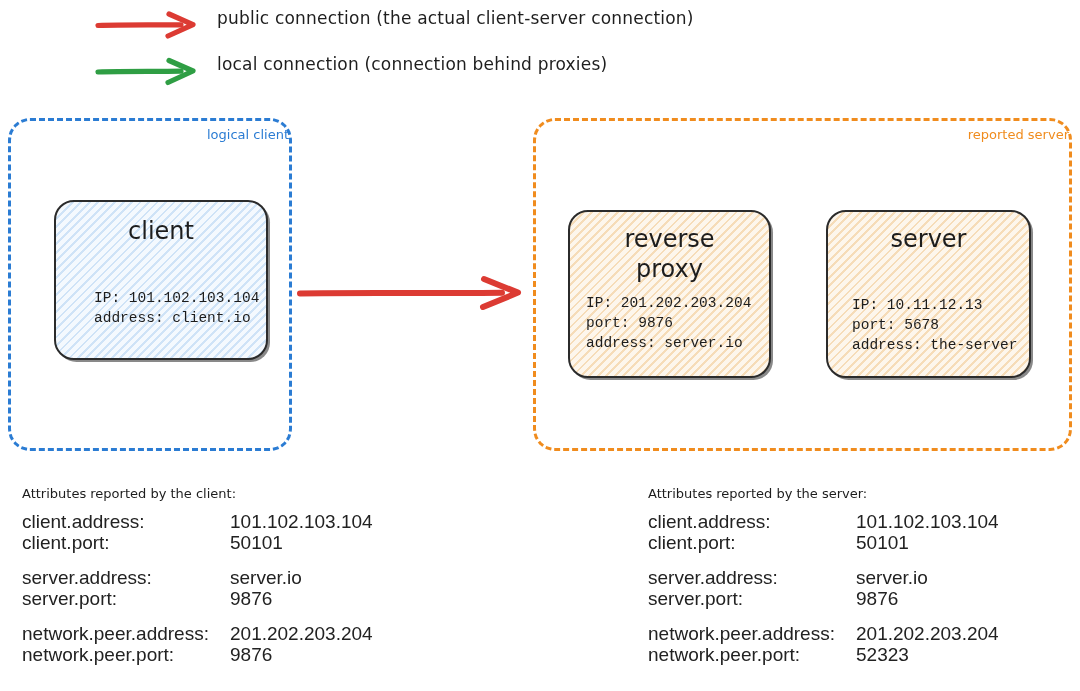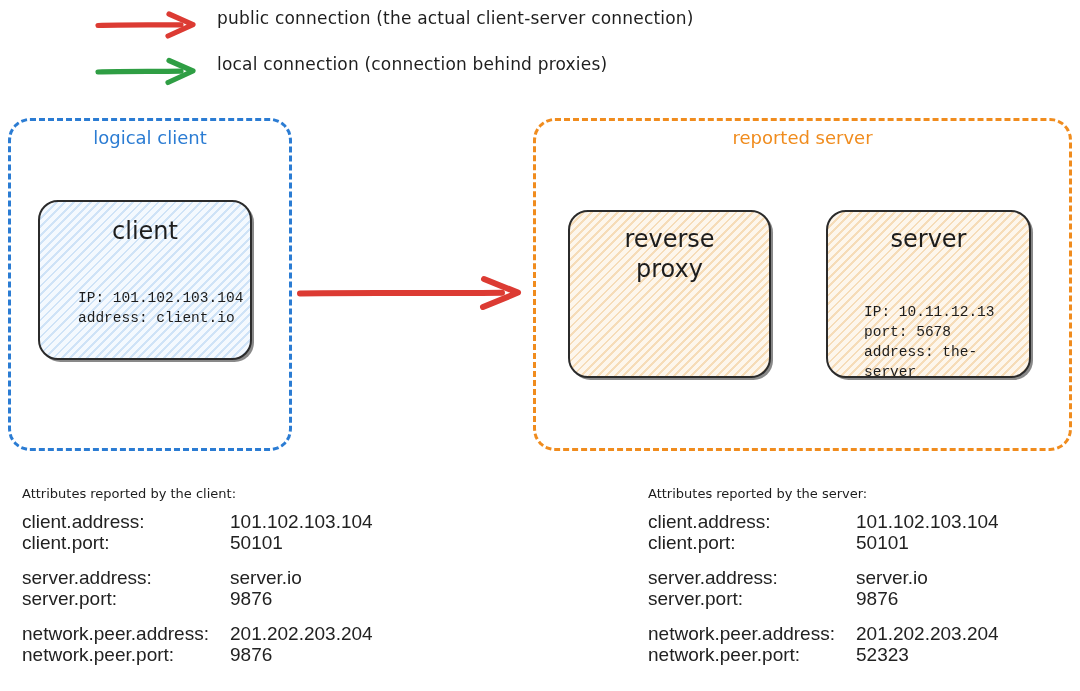--- a/index.html
+++ b/index.html
@@ -39,23 +39,23 @@
     border-width: 3px;
     border-radius: 22px;
     box-sizing: border-box;
     background: transparent;
   }
   .logical-label {
     position: absolute;
     top: 6px;
     left: 0;
     width: 100%;
-    text-align: center;
-    font-family: "DejaVu Sans", sans-serif;
-    font-size: 18px;
+    text-align: right;
+    font-family: "DejaVu Sans", sans-serif;
+    font-size: 13px;
     white-space: nowrap;
   }
   #logical-client {
     left: 8px; top: 118px; width: 284px; height: 333px;
     border-color: #2b7cd3;
   }
   #logical-client .logical-label { color: #2b7cd3; }
   #logical-server {
     left: 533px; top: 118px; width: 539px; height: 333px;
     border-color: #f08c1e;
@@ -85,21 +85,21 @@
     position: absolute;
     font-family: Liberation Mono, monospace;
     font-size: 14.5px;
     line-height: 20px;
     color: #1d1d1d;
     white-space: pre-line;
   }
 
   
   #node-client {
-    left: 38px; top: 200px; width: 214px; height: 160px;
+    left: 54px; top: 200px; width: 214px; height: 160px;
     background-color: #ffffff;
     background-image: repeating-linear-gradient(
       -45deg,
       #cfe3f7 0px, #cfe3f7 2px,
       #f4f9fe 2px, #f4f9fe 6px);
   }
   #node-client .node-title { top: 14px; }
   #node-client .node-lines { left: 38px; top: 86px; }
 
   
@@ -113,21 +113,21 @@
   #node-proxy {
     left: 568px; top: 210px; width: 203px; height: 168px;
   }
   #node-proxy .node-title { top: 12px; }
   #node-proxy .node-lines { left: 16px; top: 81px; }
 
   #node-server {
     left: 826px; top: 210px; width: 205px; height: 168px;
   }
   #node-server .node-title { top: 12px; }
-  #node-server .node-lines { left: 24px; top: 90px; margin-left: 12px; }
+  #node-server .node-lines { left: 24px; top: 83px; }
 
   
   #main-arrow { position: absolute; left: 296px; top: 272px; }
 
   
   .attrs { position: absolute; }
   .attrs-title {
     font-family: "DejaVu Sans", sans-serif;
     font-size: 13px;
     color: #1d1d1d;
@@ -188,20 +188,23 @@
   </svg>
 </span>
 
 <div class="logical-box" id="logical-server">
   <span class="logical-label">reported server</span>
 </div>
 
 <div class="node" id="node-proxy">
   <div class="node-title">reverse
 proxy</div>
+  <div class="node-lines">IP: 201.202.203.204
+port: 9876
+address: server.io</div>
 </div>
 
 <div class="node" id="node-server">
   <div class="node-title">server</div>
   <div class="node-lines">IP: 10.11.12.13
 port: 5678
 address: the-server</div>
 </div>
 
 <div class="attrs" id="attrs-client">

